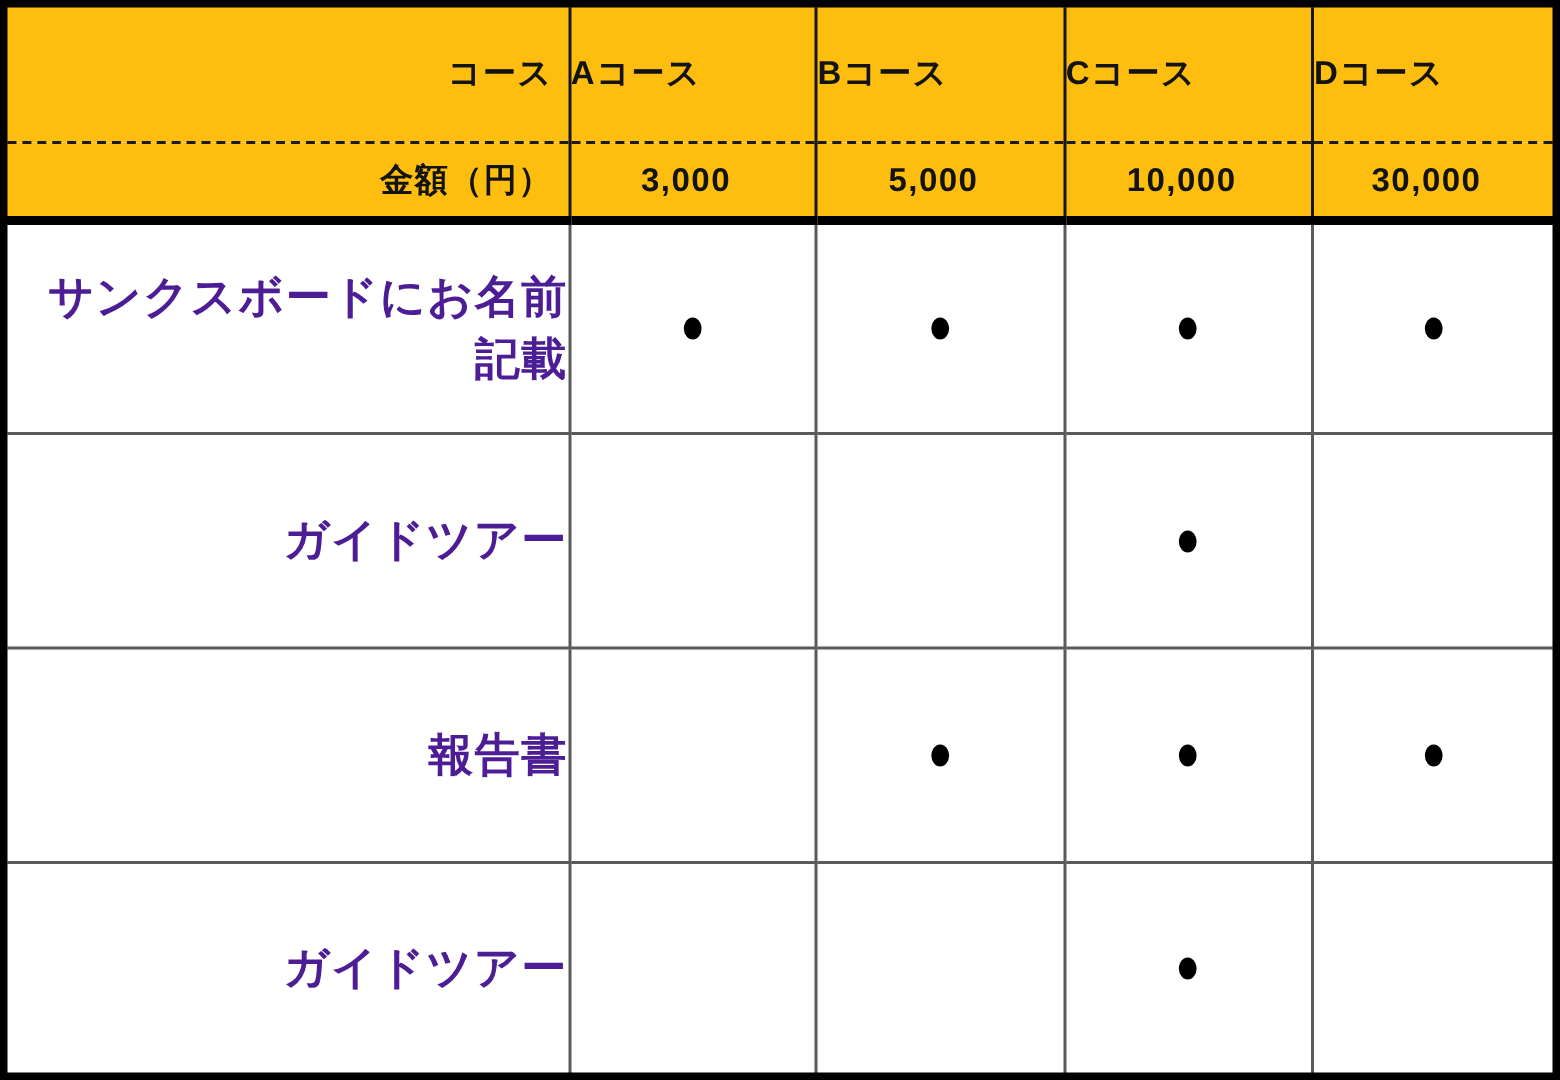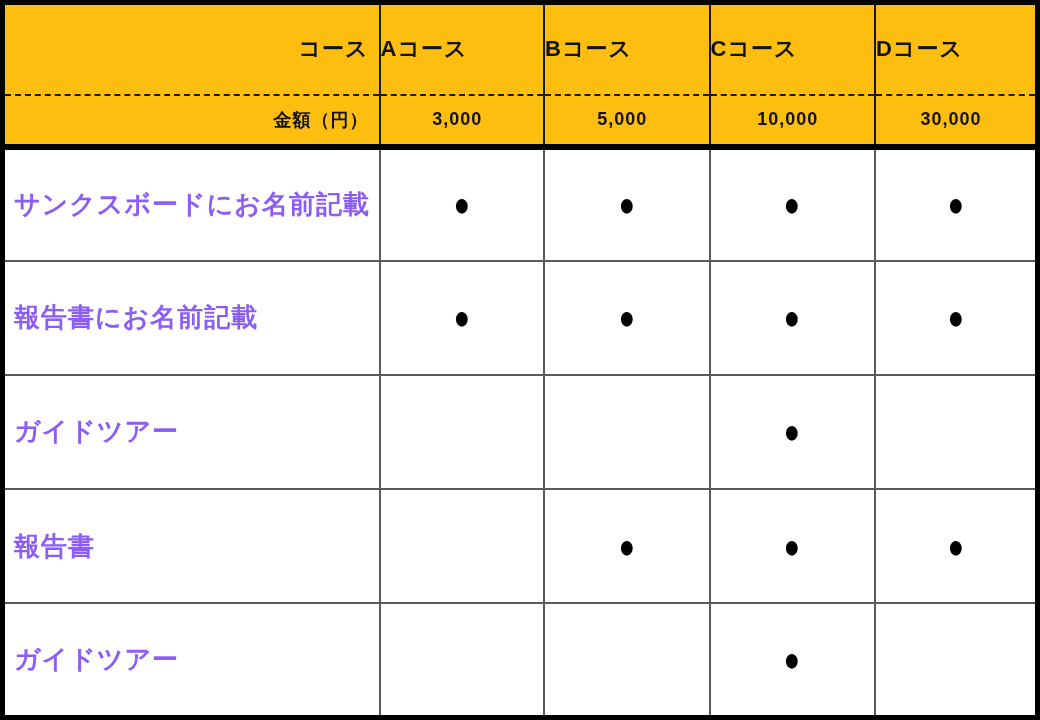--- a/index.html
+++ b/index.html
@@ -42,45 +42,45 @@
   tr.hdr-top th{
     border-left:2px solid #161616;
     border-right:2px solid #161616;
     border-bottom:2px dashed #1c1c1c;
     font-size:22px;
   }
   tr.hdr-bottom th{
     border-left:2px solid #161616;
     border-right:2px solid #161616;
     border-bottom:6px solid var(--outer);
-    font-size:18px;
+    font-size:22px;
   }
   th.corner, th.price-label{
     text-align:right;
     padding-right:10px;
   }
   th.course{text-align:left;}
   th.price{
     text-align:center;
     padding-right:9px;
   }
   
   tbody tr{height:93px;}
   tbody td{
     border:2px solid var(--grid);
     vertical-align:middle;
     padding:0;
   }
   td.row-label{
-    text-align:left;
+    text-align:right;
     padding-left:9px;
     font-weight:bold;
-    font-size:26px;
+    font-size:30px;
     letter-spacing:1px;
-    color:#8b5cf6;
+    color:#4c1d95;
   }
   td.benefit{text-align:center;}
   .dot{
     display:inline-block;
     font-size:29px;
     line-height:1;
     color:#000000;
     transform:scale(0.95,1.18);
   }
 </style>
@@ -114,27 +114,20 @@
     </thead>
     <tbody>
       <tr>
         <td class="row-label">サンクスボードにお名前記載</td>
         <td class="benefit"><span class="dot">●</span></td>
         <td class="benefit"><span class="dot">●</span></td>
         <td class="benefit"><span class="dot">●</span></td>
         <td class="benefit"><span class="dot">●</span></td>
       </tr>
       <tr>
-        <td class="row-label">報告書にお名前記載</td>
-        <td class="benefit"><span class="dot">●</span></td>
-        <td class="benefit"><span class="dot">●</span></td>
-        <td class="benefit"><span class="dot">●</span></td>
-        <td class="benefit"><span class="dot">●</span></td>
-      </tr>
-      <tr>
         <td class="row-label">ガイドツアー</td>
         <td class="benefit"><span class="dot"></span></td>
         <td class="benefit"><span class="dot"></span></td>
         <td class="benefit"><span class="dot">●</span></td>
         <td class="benefit"><span class="dot"></span></td>
       </tr>
       <tr>
         <td class="row-label">報告書</td>
         <td class="benefit"><span class="dot"></span></td>
         <td class="benefit"><span class="dot">●</span></td>

